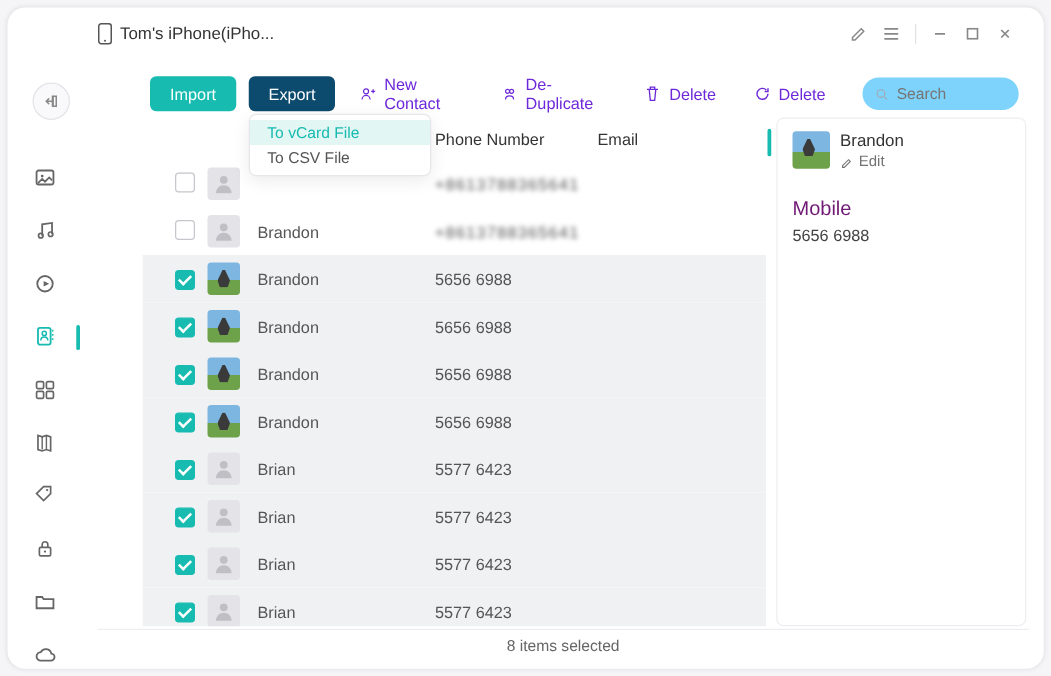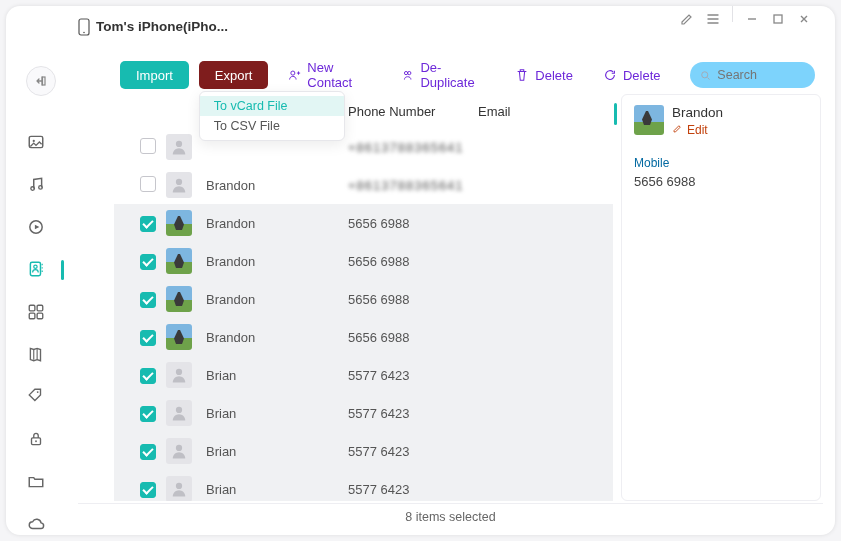--- a/index.html
+++ b/index.html
@@ -1,35 +1,35 @@
 <!DOCTYPE html>
 <html><head>
 <meta charset="utf-8">
 <style>
   * { box-sizing: border-box; margin: 0; padding: 0; font-family: -apple-system, "Segoe UI", Arial, sans-serif; }
   body { background: #f5f5f7; width: 841px; height: 541px; overflow: hidden; position: relative; }
   .window { position: absolute; inset: 6px; background: #fff; border-radius: 14px; box-shadow: 0 0 4px rgba(0,0,0,.1); display: flex; flex-direction: column; }
   
-  .titlebar { height: 42px; display: flex; padding: 0 18px 0 72px; border-bottom: 1px solid transparent; font-weight: bold; }
+  .titlebar { height: 42px; display: flex; align-items: center; padding: 0 18px 0 72px; border-bottom: 1px solid transparent; }
   .titlebar .device { display: flex; align-items: center; gap: 6px; color: #333; font-size: 13.5px; }
   .titlebar .spacer { flex: 1; }
   .titlebar .winbtn { width: 26px; height: 26px; display: flex; align-items: center; justify-content: center; color: #888; cursor: pointer; }
   .titlebar .sep { width: 1px; height: 16px; background: #e2e2e6; margin: 0 6px; }
   
   .leftrail { position: absolute; left: 0; top: 50px; bottom: 0; width: 60px; display: flex; flex-direction: column; align-items: center; gap: 20px; padding-top: 8px; }
   .leftrail .rail-item { width: 24px; height: 24px; display:flex; align-items:center; justify-content:center; color:#666; cursor:pointer; position:relative; }
   .leftrail .rail-item.active { color:#17bbb0; }
   .leftrail .rail-item.active::after { content:""; position:absolute; right:-16px; top:2px; width:3px; height:20px; background:#17bbb0; border-radius:2px; }
   .back-btn { position:absolute; left:20px; top:60px; width:30px; height:30px; border:1px solid #e4e4e8; border-radius:50%; display:flex; align-items:center; justify-content:center; color:#888; cursor:pointer; background:#f9f9fb; }
   
   .main { position:absolute; left:72px; right:14px; top:50px; bottom:34px; display:flex; flex-direction:column;padding-left:36px; }
   .toolbar { height:38px; display:flex; align-items:center; gap:10px; padding:0 6px; }
   .btn { border:none; border-radius:5px; height:28px; padding:0 16px; color:#fff; font-size:13px; cursor:pointer; display:inline-flex; align-items:center; gap:6px; }
   .btn.import { background:#17bbb0; }
-  .btn.export { background:#7f1d1d; position:relative; }
+  .btn.export { background:#0c4a6e; position:relative; }
   .tool-link { display:inline-flex; align-items:center; gap:6px; color:#6d28d9; font-size:13px; padding:0 10px; cursor:pointer; }
   .toolbar .spacer { flex:1; }
   .search { background:#7dd3fc; border-radius:14px; height:26px; width:140px; display:flex; align-items:center; padding:0 10px; gap:6px; color:#a5a5ad; font-size:12.5px; }
   .search input { border:none; background:transparent; outline:none; width:100%; font-size:12.5px; color:#555; }
   
   .dropdown { position:absolute; top:30px; left:0; width:146px; background:#fff; border:1px solid #e7e7eb; border-radius:6px; box-shadow:0 4px 14px rgba(0,0,0,.08); padding:4px 0; z-index:50; }
   .dropdown .dd-item { height:20px; display:flex; align-items:center; padding:0 14px; font-size:12.5px; color:#555; cursor:pointer; }
   .dropdown .dd-item.hl { background:#e2f6f4; color:#17bbb0; }
   
   .content { flex:1; display:flex; min-height:0; }
@@ -47,22 +47,22 @@
   .chk.on { background:#17bbb0; border-color:#17bbb0; }
   .chk.on::after { content:""; width:8px; height:4px; border-left:2px solid #fff; border-bottom:2px solid #fff; transform:rotate(-45deg); margin-top:-2px; }
   .avatar { width:26px; height:26px; border-radius:3px; background:#e4e4e8; display:flex; align-items:center; justify-content:center; overflow:hidden; }
   .avatar.photo { background:linear-gradient(180deg,#7db6e0 0%,#7db6e0 55%,#6ea24a 55%,#6ea24a 100%); position:relative; }
   .avatar.photo::after { content:""; position:absolute; width:10px; height:14px; background:#3a3a3a; top:6px; left:8px; clip-path:polygon(40% 0,60% 0,100% 60%,80% 100%,20% 100%,0 60%); }
   .avatar.blank svg { color:#bfbfc5; }
   
   .detail { width:200px; border:1px solid #eeeef2; border-radius:6px; margin-left:8px; padding:10px 12px; display:flex; flex-direction:column; position:relative; }
   .detail .d-head { display:flex; gap:8px; align-items:flex-start; }
   .detail .d-name { font-size:13.5px; color:#333; }
-  .detail .d-edit { font-size:12px; color:#c2410c; display:inline-flex; align-items:flex-start; gap:4px; cursor:pointer; margin-top:2px; }
-  .detail .d-section-label { margin-top:18px; font-size:12px; color:#0369a1; }
+  .detail .d-edit { font-size:12px; color:#737373; display:inline-flex; align-items:flex-end; gap:4px; cursor:pointer; margin-top:2px; }
+  .detail .d-section-label { margin-top:18px; font-size:16px; color:#701a75; }
   .detail .d-value { font-size:13px; color:#444; margin-top:4px; }
   .detail .d-scroll { position:absolute; left:-8px; top:8px; width:3px; height:22px; background:#17bbb0; border-radius:2px; }
   
   .status { position:absolute; left:72px; right:12px; bottom:6px; height:26px; display:flex; align-items:center; justify-content:center; font-size:12.5px; color:#666; border-top:1px solid #eeeef2; }
   svg { display:block; }
 </style>
 </head>
 <body>
 
 <div class="window">

